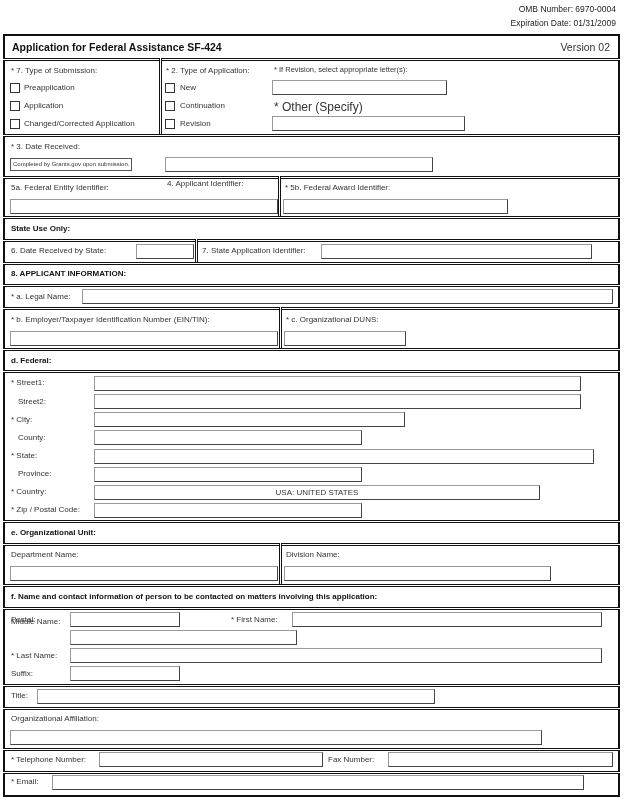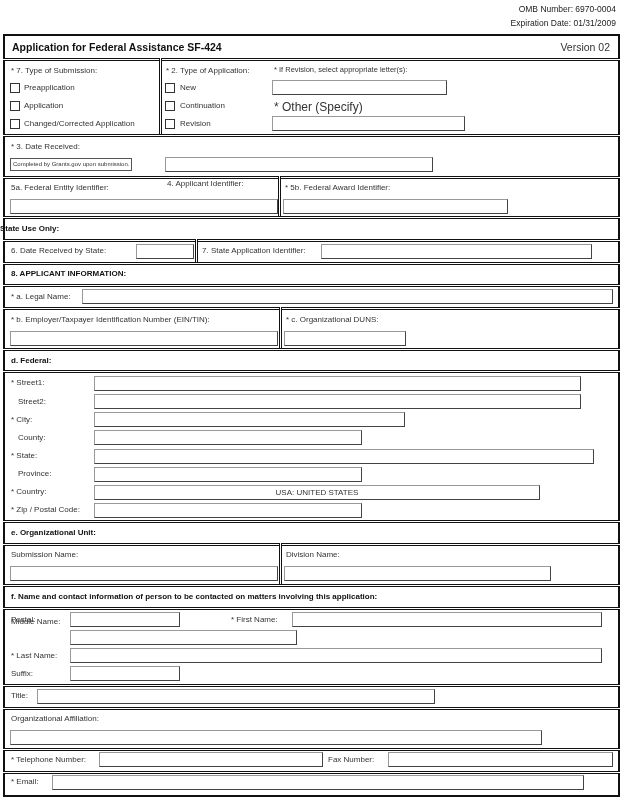--- a/index.html
+++ b/index.html
@@ -76,21 +76,21 @@
 <div class="lbl" style="left:11px; top:142px;">* 3. Date Received:</div>
 <div class="note" style="left:10px; top:158px;">Completed by Grants.gov upon submission.</div>
 <div class="lbl" style="left:167px; top:142px;margin-top:37px;">4. Applicant Identifier:</div>
 <div class="inp" style="left:165px; top:157px; width:268px;"></div>
 
 <div class="lbl" style="left:11px; top:183px;">5a. Federal Entity Identifier:</div>
 <div class="inp" style="left:10px; top:199px; width:268px;"></div>
 <div class="lbl" style="left:285px; top:183px;">* 5b. Federal Award Identifier:</div>
 <div class="inp" style="left:283px; top:199px; width:225px;"></div>
 
-<div class="lbl bold" style="left:0; top:224px;">State Use Only:</div>
+<div class="lbl bold" style="left:11px; top:224px;">State Use Only:</div>
 <div class="lbl" style="left:11px; top:246px;">6. Date Received by State:</div>
 <div class="inp" style="left:136px; top:244px; width:58px;"></div>
 <div class="lbl" style="left:202px; top:246px;">7. State Application Identifier:</div>
 <div class="inp" style="left:321px; top:244px; width:271px;"></div>
 
 <div class="lbl bold" style="left:11px; top:269px;">8. APPLICANT INFORMATION:</div>
 <div class="lbl" style="left:11px; top:292px;">* a. Legal Name:</div>
 <div class="inp" style="left:82px; top:289px; width:531px;"></div>
 
 <div class="lbl" style="left:11px; top:315px;">* b. Employer/Taxpayer Identification Number (EIN/TIN):</div>
@@ -111,21 +111,21 @@
 <div class="lbl" style="left:11px; top:451px;">* State:</div>
 <div class="inp" style="left:94px; top:449px; width:500px;"></div>
 <div class="lbl" style="left:18px; top:469px;">Province:</div>
 <div class="inp" style="left:94px; top:467px; width:268px;"></div>
 <div class="lbl" style="left:11px; top:487px;">* Country:</div>
 <div class="inp" style="left:94px; top:485px; width:446px;">USA: UNITED STATES</div>
 <div class="lbl" style="left:11px; top:505px;">* Zip / Postal Code:</div>
 <div class="inp" style="left:94px; top:503px; width:268px;"></div>
 
 <div class="lbl bold" style="left:11px; top:528px;">e. Organizational Unit:</div>
-<div class="lbl" style="left:11px; top:550px;">Submission Name:</div>
+<div class="lbl" style="left:11px; top:550px;">Department Name:</div>
 <div class="inp" style="left:10px; top:566px; width:268px;"></div>
 <div class="lbl" style="left:286px; top:550px;">Division Name:</div>
 <div class="inp" style="left:284px; top:566px; width:267px;"></div>
 
 <div class="lbl bold" style="left:11px; top:592px;">f. Name and contact information of person to be contacted on matters involving this application:</div>
 <div class="lbl" style="left:11px; top:615px;">Postal:</div>
 <div class="inp" style="left:70px; top:612px; width:110px;"></div>
 <div class="lbl" style="left:231px; top:615px;">* First Name:</div>
 <div class="inp" style="left:292px; top:612px; width:310px;"></div>
 <div class="lbl" style="left:11px; top:617px;">Middle Name:</div>

